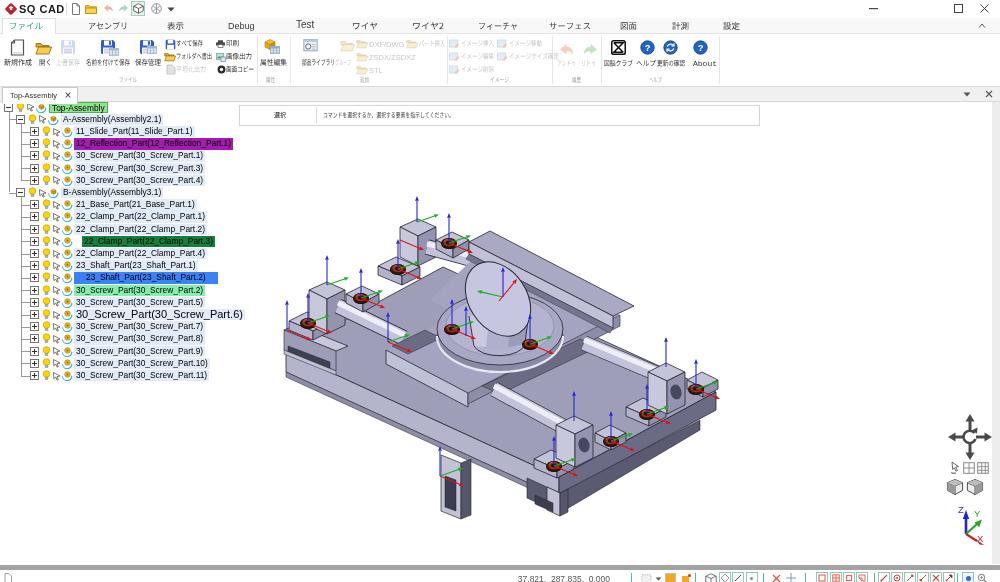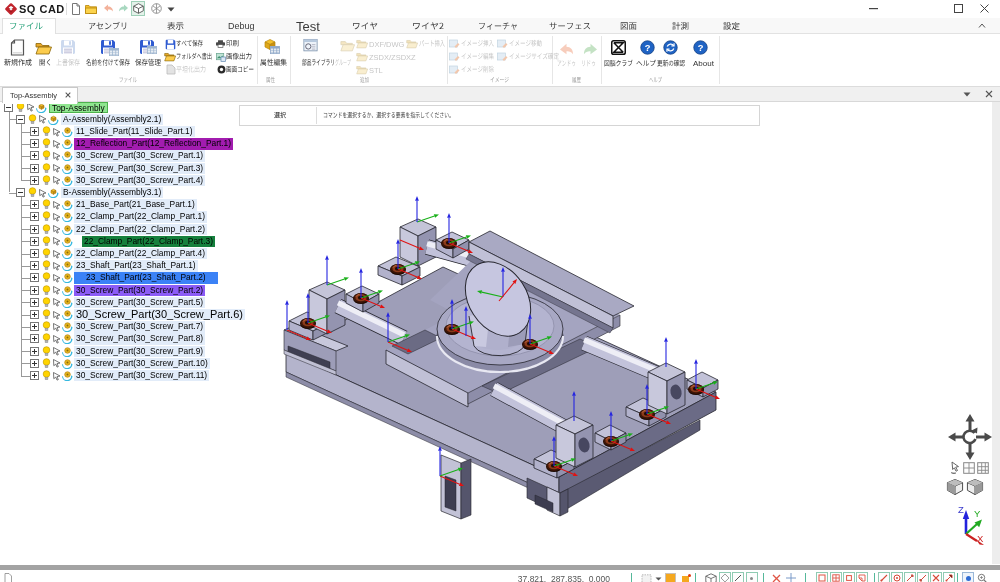--- a/index.html
+++ b/index.html
@@ -243,21 +243,21 @@
       </div>
       <div class="abs" style="left:723px;top:3px">
         <svg width="17.0" height="10.6" viewBox="0 0 17.0 10.6">
           <g fill="#3a3a3a" transform="translate(0,8.07) scale(0.00850,-0.00850)">
             <use href="#g23" x="0"></use>
             <use href="#g24" x="1000"></use>
           </g>
         </svg>
       </div>
       <div class="abs" style="left:228px;top:3px;font-size:9px;color:#3a3a3a">Debug</div>
-      <div class="abs" style="left:296px;top:1px;font-size:13px;color:#3a3a3a">Test</div>
+      <div class="abs" style="left:296px;top:1px;font-size:10px;color:#3a3a3a">Test</div>
       <div class="abs" style="left:2px;top:0px;width:54px;height:16px;border:1px solid #e0e0e0;border-bottom:none;background:#fff"></div>
       <div class="abs" style="left:9px;top:3px">
         <svg width="34.0" height="10.6" viewBox="0 0 34.0 10.6">
           <g fill="#1e9d74" transform="translate(0,8.07) scale(0.00850,-0.00850)">
             <use href="#g11" x="0"></use>
             <use href="#g25" x="1000"></use>
             <use href="#g8" x="2000"></use>
             <use href="#g26" x="3000"></use>
           </g>
         </svg>
@@ -730,21 +730,21 @@
             <use href="#g92" x="2000"></use>
             <use href="#g83" x="3000"></use>
             <use href="#g93" x="4000"></use>
           </g>
         </svg>
       </div>
       <svg class="abs" style="left:693px;top:6px" width="15" height="15" viewBox="0 0 16 16">
         <circle cx="8" cy="8" r="7.2" fill="#1f63c4" stroke="#143f80" stroke-width="0.8"></circle>
         <text x="8" y="11.5" text-anchor="middle" font-size="10" font-weight="bold" fill="#fff" font-family="Liberation Sans">?</text>
       </svg>
-      <div class="abs" style="left:693px;top:25px;font-size:8px;color:#333;font-family:Liberation Sans, sans-serif">About</div>
+      <div class="abs" style="left:693px;top:25px;font-size:8px;color:#333;font-family:Liberation Mono, monospace">About</div>
       <div class="abs" style="left:649px;top:42px">
         <svg width="13.0" height="8.1" viewBox="0 0 13.0 8.1">
           <g fill="#9a9a9a" transform="translate(0,6.17) scale(0.00433,-0.00650)">
             <use href="#g90" x="0"></use>
             <use href="#g26" x="1000"></use>
             <use href="#g69" x="2000"></use>
           </g>
         </svg>
       </div>
     </div>
@@ -1289,21 +1289,21 @@
         <rect x="3.1" y="7.2" width="2.8" height="2.4" fill="#b5b5b5" stroke="#888" stroke-width="0.5"></rect>
       </svg>
       <svg class="abs" style="left:51.5px;top:285.1px" width="10" height="10" viewBox="0 0 10 10">
         <path d="M1.5 1.5L8 5L5 5.6L6.3 8.6L5 9.1L3.8 6.1L1.8 7.7Z" fill="#fff" stroke="#555" stroke-width="0.8"></path>
       </svg>
       <svg class="abs" style="left:61.5px;top:284.6px" width="11" height="11" viewBox="0 0 11 11">
         <path d="M1 6.5A4 4 0 1 0 9 5.5L10.5 6A5 5 0 1 1 0 6Z" fill="#35b8e0"></path>
         <circle cx="5.5" cy="4.5" r="2.8" fill="#e8b820" stroke="#a87808" stroke-width="0.6"></circle>
         <circle cx="5.5" cy="4.5" r="1" fill="#8a6a08"></circle>
       </svg>
-      <div class="abs" style="left:74.0px;top:284.6px;height:11.4px;background:#8b5cf6;font-size:8.4px;color:#000;line-height:11px;padding:0 2px;white-space:nowrap">30_Screw_Part(30_Screw_Part.2)</div>
+      <div class="abs" style="left:74.0px;top:284.6px;height:11.4px;background:#86efac;font-size:8.4px;color:#000;line-height:11px;padding:0 2px;white-space:nowrap">30_Screw_Part(30_Screw_Part.2)</div>
       <svg class="abs" style="left:30.0px;top:297.8px" width="9" height="9" viewBox="0 0 9 9">
         <rect x="0.5" y="0.5" width="8" height="8" fill="#fff" stroke="#777" stroke-width="1"></rect>
         <path d="M2 4.5H7M4.5 2V7" stroke="#333" stroke-width="1"></path>
       </svg>
       <svg class="abs" style="left:41.5px;top:296.8px" width="9" height="11" viewBox="0 0 9 11">
         <circle cx="4.5" cy="4" r="3.3" fill="#ffd400" stroke="#c8a000" stroke-width="0.7"></circle>
         <rect x="3.1" y="7.2" width="2.8" height="2.4" fill="#b5b5b5" stroke="#888" stroke-width="0.5"></rect>
       </svg>
       <svg class="abs" style="left:51.5px;top:297.3px" width="10" height="10" viewBox="0 0 10 10">
         <path d="M1.5 1.5L8 5L5 5.6L6.3 8.6L5 9.1L3.8 6.1L1.8 7.7Z" fill="#fff" stroke="#555" stroke-width="0.8"></path>

